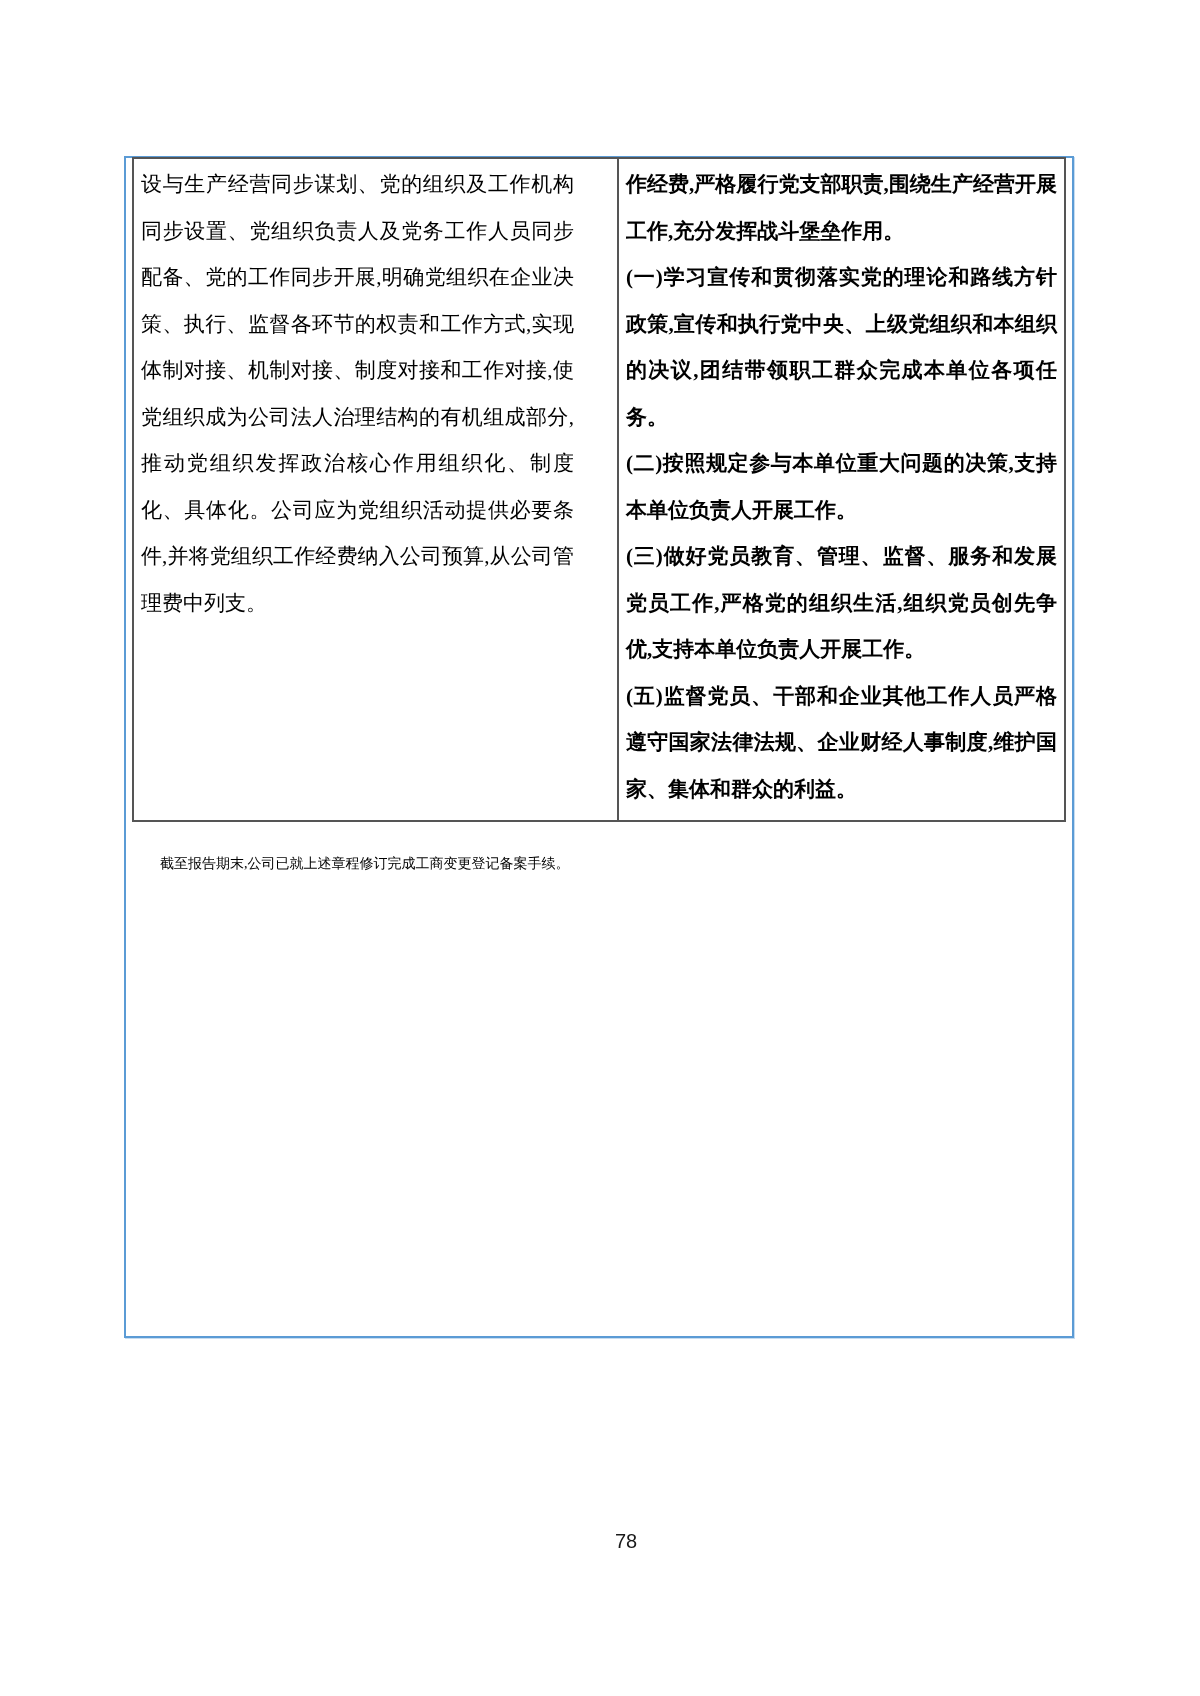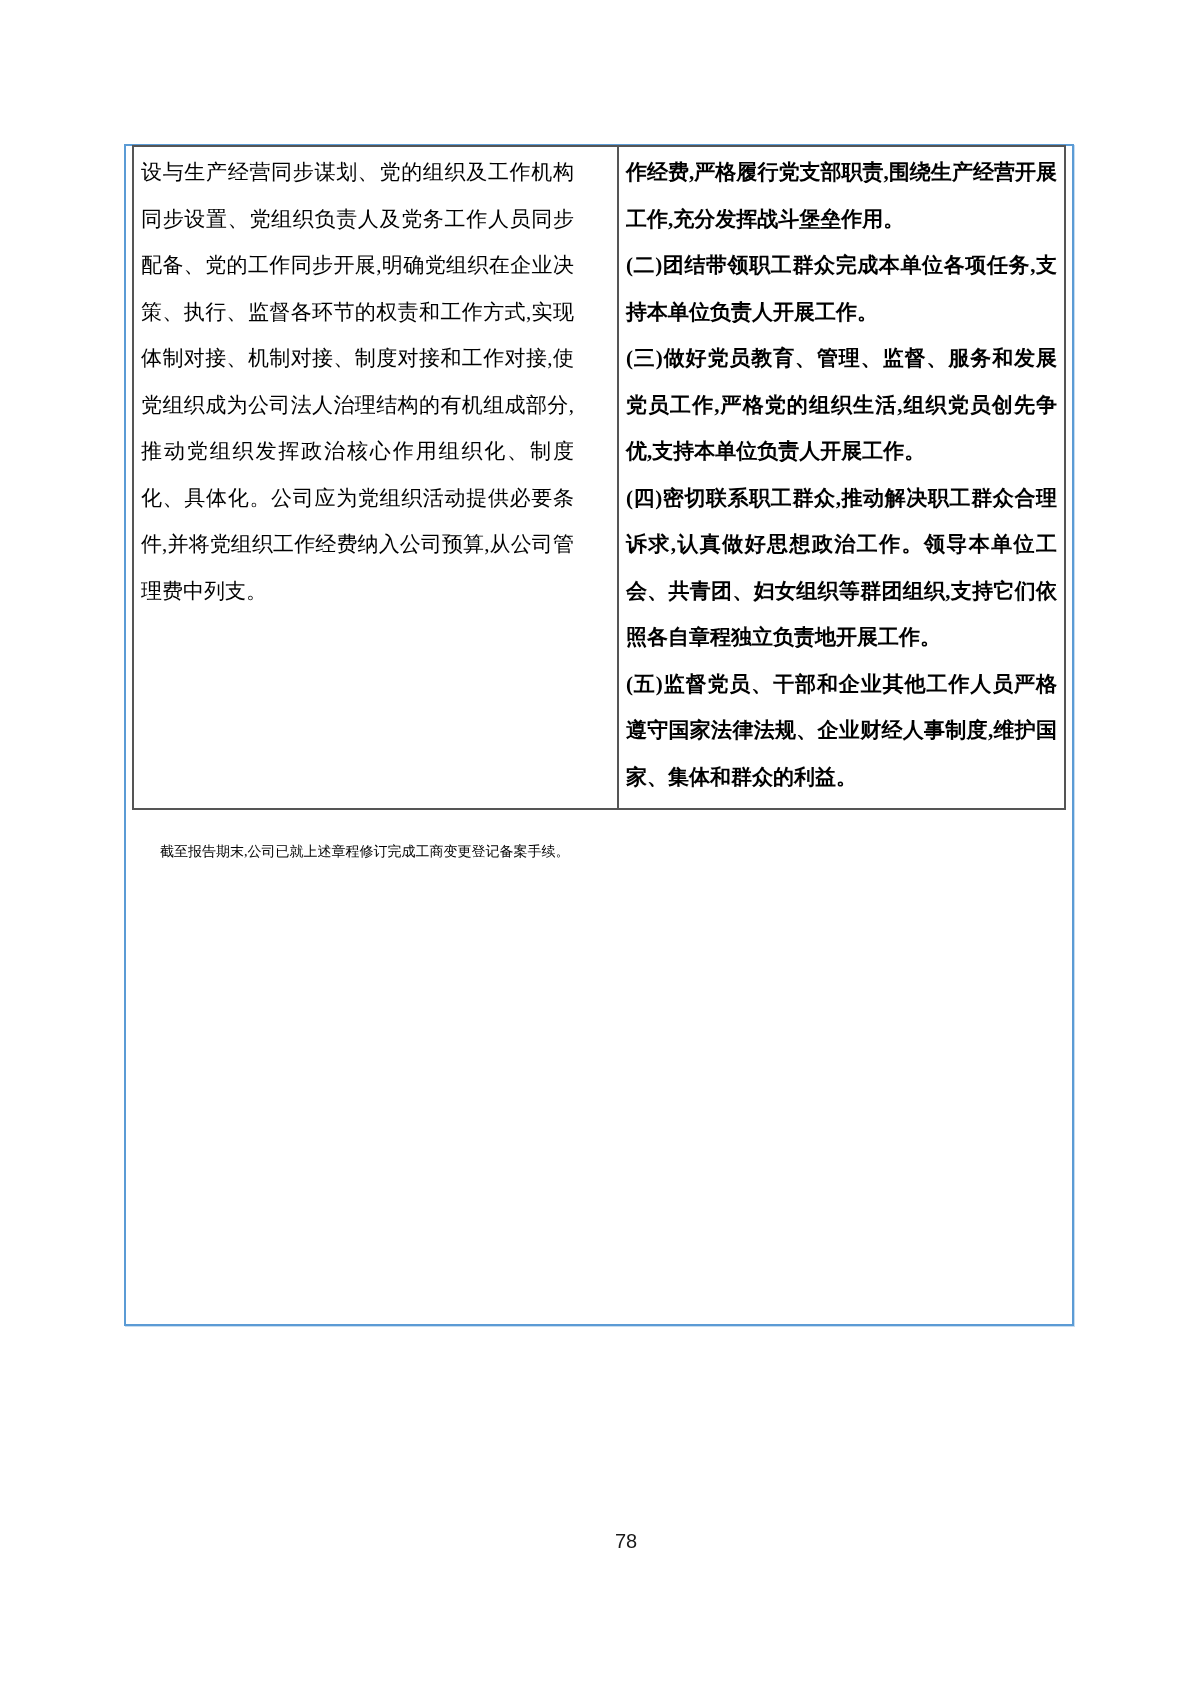--- a/index.html
+++ b/index.html
@@ -18,21 +18,21 @@
   .page {
     position: relative;
     width: 1200px;
     height: 1696px;
     background: var(--bg);
     overflow: hidden;
   }
   .charter-box {
     position: absolute;
     left: 124px;
-    top: 144px;
+    top: 156px;
     width: 950px;
     height: 1182px;
     border: 2px solid var(--box-border);
     box-shadow: 1px 1px 0 rgba(91,155,213,0.35);
     background: var(--bg);
   }
   .charter-table {
     display: flex;
     align-items: stretch;
     margin: -1px 6px 0 6px;
@@ -75,22 +75,22 @@
 <body>
 
 <div class="page">
   <div class="charter-box">
     <div class="charter-table">
       <div class="cell cell-left" id="col-left">
           <p class="para">设与生产经营同步谋划、党的组织及工作机构同步设置、党组织负责人及党务工作人员同步配备、党的工作同步开展,明确党组织在企业决策、执行、监督各环节的权责和工作方式,实现体制对接、机制对接、制度对接和工作对接,使党组织成为公司法人治理结构的有机组成部分,推动党组织发挥政治核心作用组织化、制度化、具体化。公司应为党组织活动提供必要条件,并将党组织工作经费纳入公司预算,从公司管理费中列支。</p>
         </div>
       <div class="cell cell-right" id="col-right">
           <p class="para">作经费,严格履行党支部职责,围绕生产经营开展工作,充分发挥战斗堡垒作用。</p>
-          <p class="para">(二)团结带领职工群众完成本单位各项任务,支持本单位负责人开展工作。</p>
+          <p class="para">(一)学习宣传和贯彻落实党的理论和路线方针政策,宣传和执行党中央、上级党组织和本组织的决议,团结带领职工群众完成本单位各项任务。</p>
+          <p class="para">(二)按照规定参与本单位重大问题的决策,支持本单位负责人开展工作。</p>
           <p class="para">(三)做好党员教育、管理、监督、服务和发展党员工作,严格党的组织生活,组织党员创先争优,支持本单位负责人开展工作。</p>
-          <p class="para">(四)密切联系职工群众,推动解决职工群众合理诉求,认真做好思想政治工作。领导本单位工会、共青团、妇女组织等群团组织,支持它们依照各自章程独立负责地开展工作。</p>
           <p class="para">(五)监督党员、干部和企业其他工作人员严格遵守国家法律法规、企业财经人事制度,维护国家、集体和群众的利益。</p>
         </div>
     </div>
     <p class="footer-note">截至报告期末,公司已就上述章程修订完成工商变更登记备案手续。</p>
   </div>
   <div class="page-number">78</div>
 </div>
 
 </body></html>

